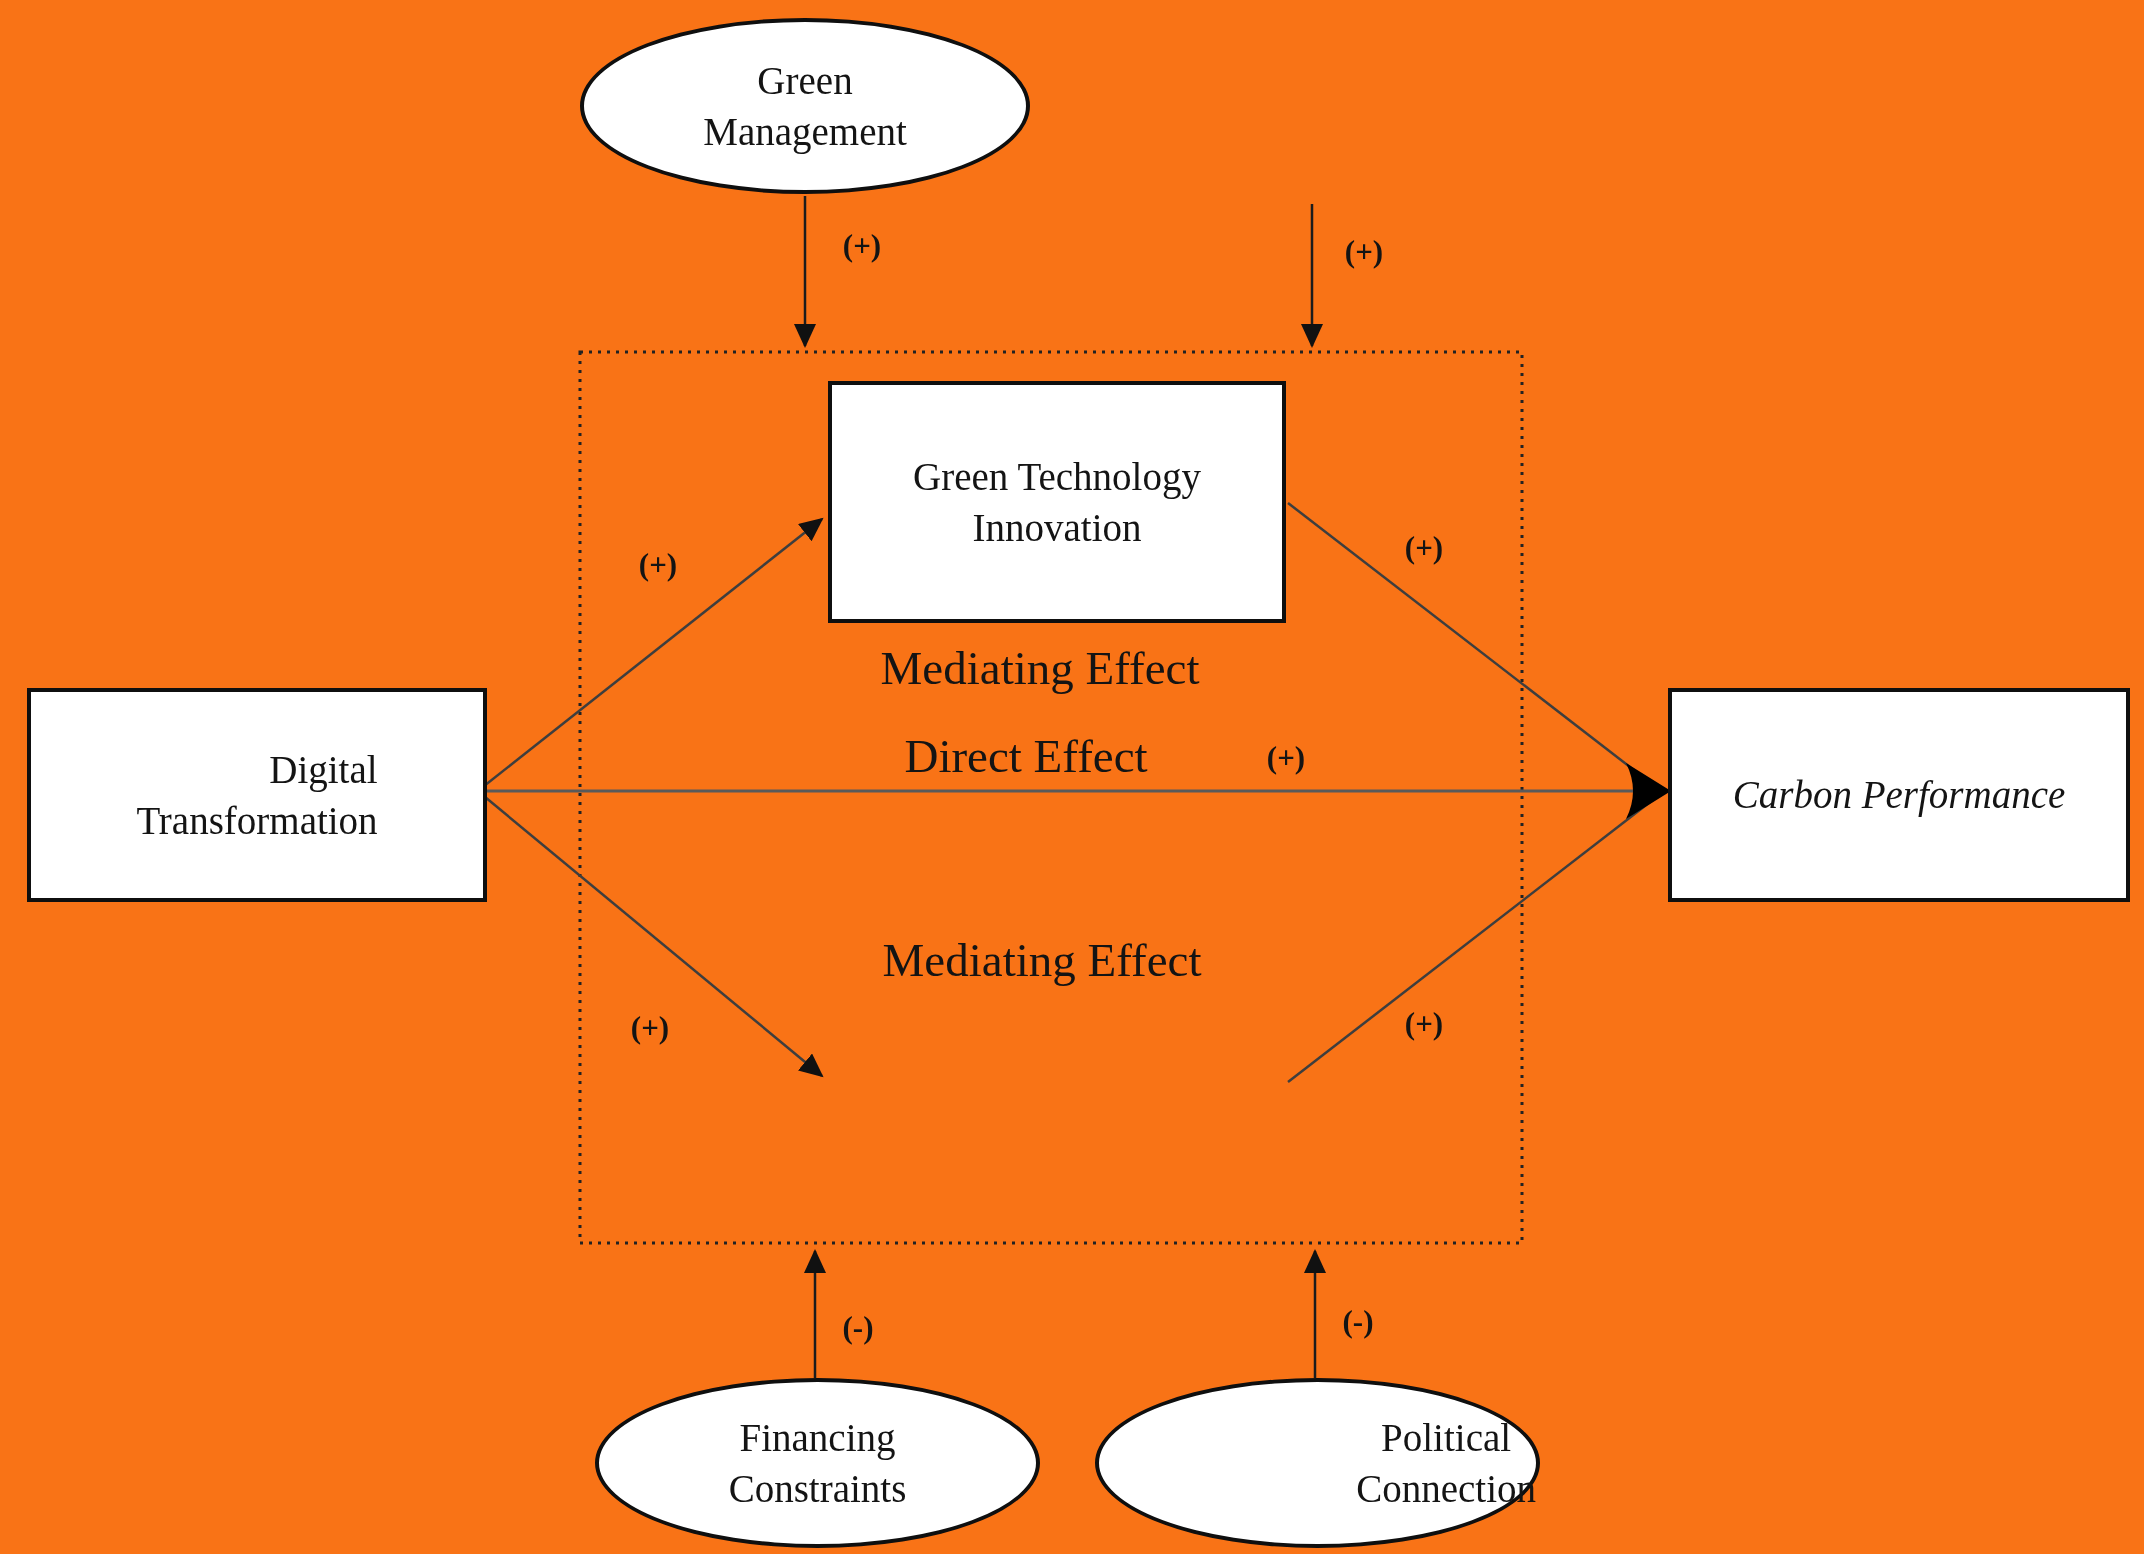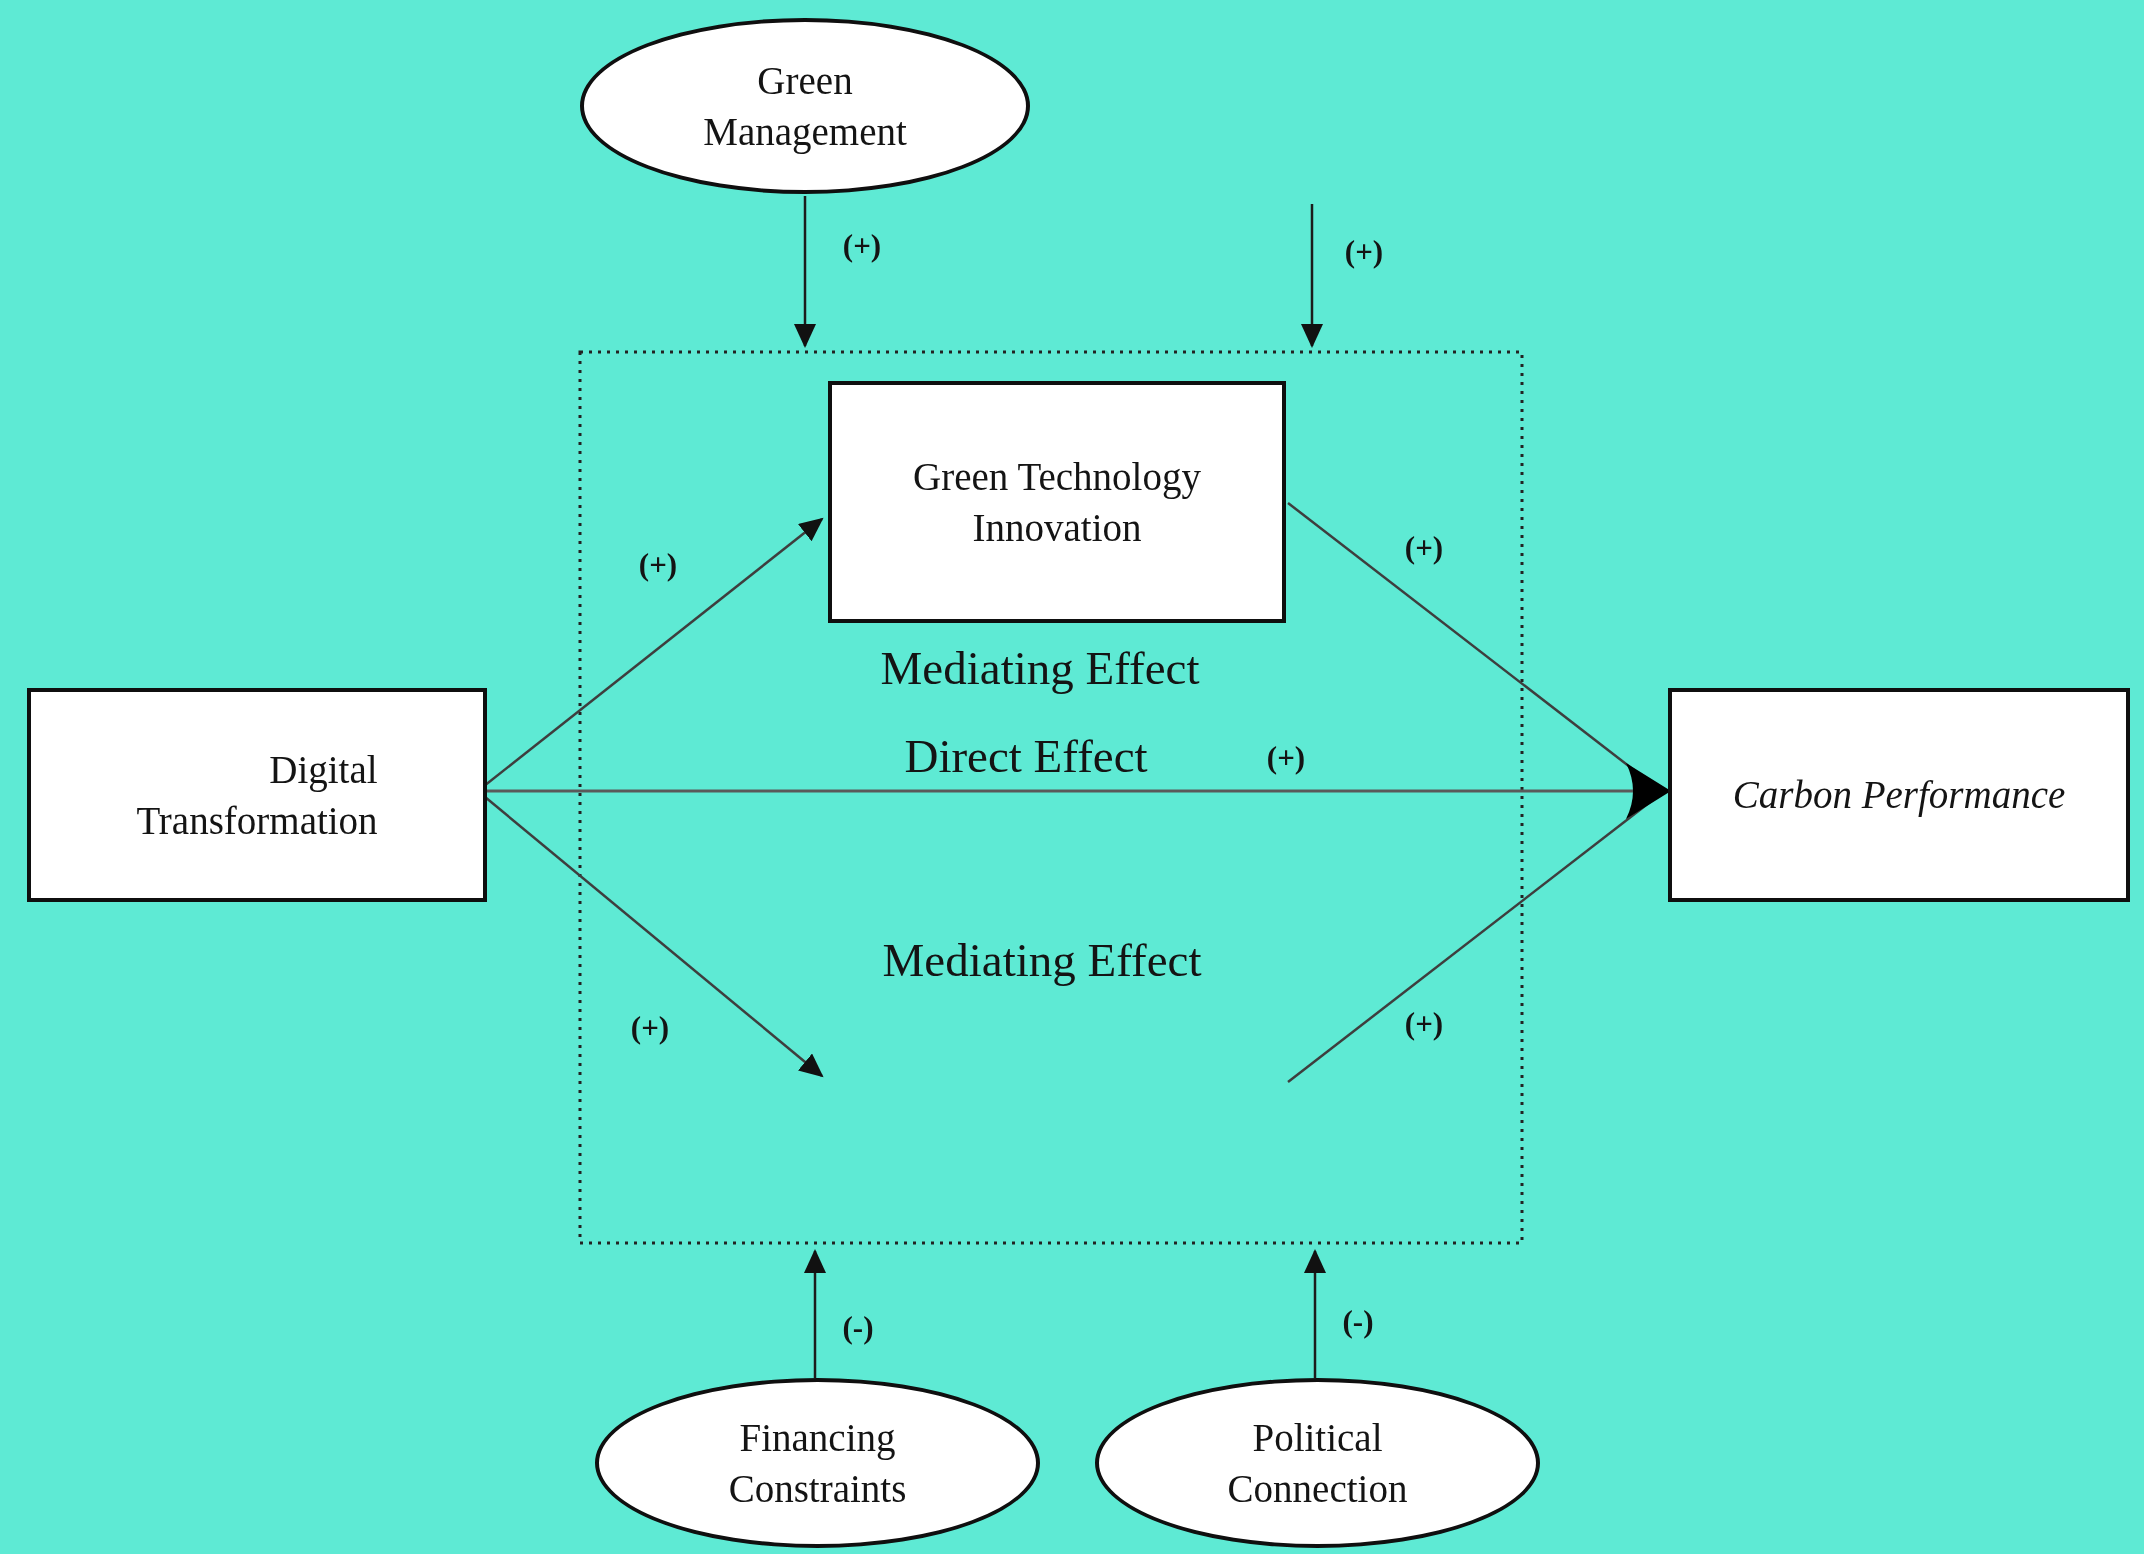--- a/index.html
+++ b/index.html
@@ -1,20 +1,20 @@
 <!DOCTYPE html>
 <html><head>
 <meta charset="utf-8">
 <title>Diagram</title>
 <style>
   html,body{margin:0;padding:0;background:#ffffff;}
   .canvas{
     position:relative;
     width:2144px;height:1554px;
-    background:#5eead4;
+    background:#f97316;
     font-family:"Liberation Serif","DejaVu Serif",serif;
     color:#141414;
     overflow:hidden;
   }
   .layer{position:absolute;left:0;top:0;width:2144px;height:1554px;}
   .node{
     position:absolute;
     box-sizing:border-box;
     background:#ffffff;
     border:4px solid #0f0f0f;
@@ -41,21 +41,21 @@
     z-index:3;
   }
   
   #n-gm{left:580px;top:18px;width:450px;height:176px;}
   #n-gs{left:1090px;top:20px;width:445px;height:180px;}
   #n-dt{left:27px;top:688px;width:460px;height:214px;text-align:right;}
   #n-gti{left:828px;top:381px;width:458px;height:242px;}
   #n-tfp{left:828px;top:1002px;width:458px;height:220px;}
   #n-cp{left:1668px;top:688px;width:462px;height:214px;font-style:italic;}
   #n-fc{left:595px;top:1378px;width:445px;height:170px;}
-  #n-pc{left:1095px;top:1378px;width:445px;height:170px;}
+  #n-pc{left:1095px;top:1378px;width:445px;height:170px;justify-content:flex-end;}
 </style>
 </head>
 <body>
 
 <div class="canvas">
 
   <svg class="layer" width="2144" height="1554" viewBox="0 0 2144 1554">
     <defs>
       <marker id="tri" markerUnits="userSpaceOnUse" markerWidth="28" markerHeight="24" refX="22" refY="11" orient="auto">
         <path d="M0,0 L24,11 L0,22 Z" fill="#111111"></path>

